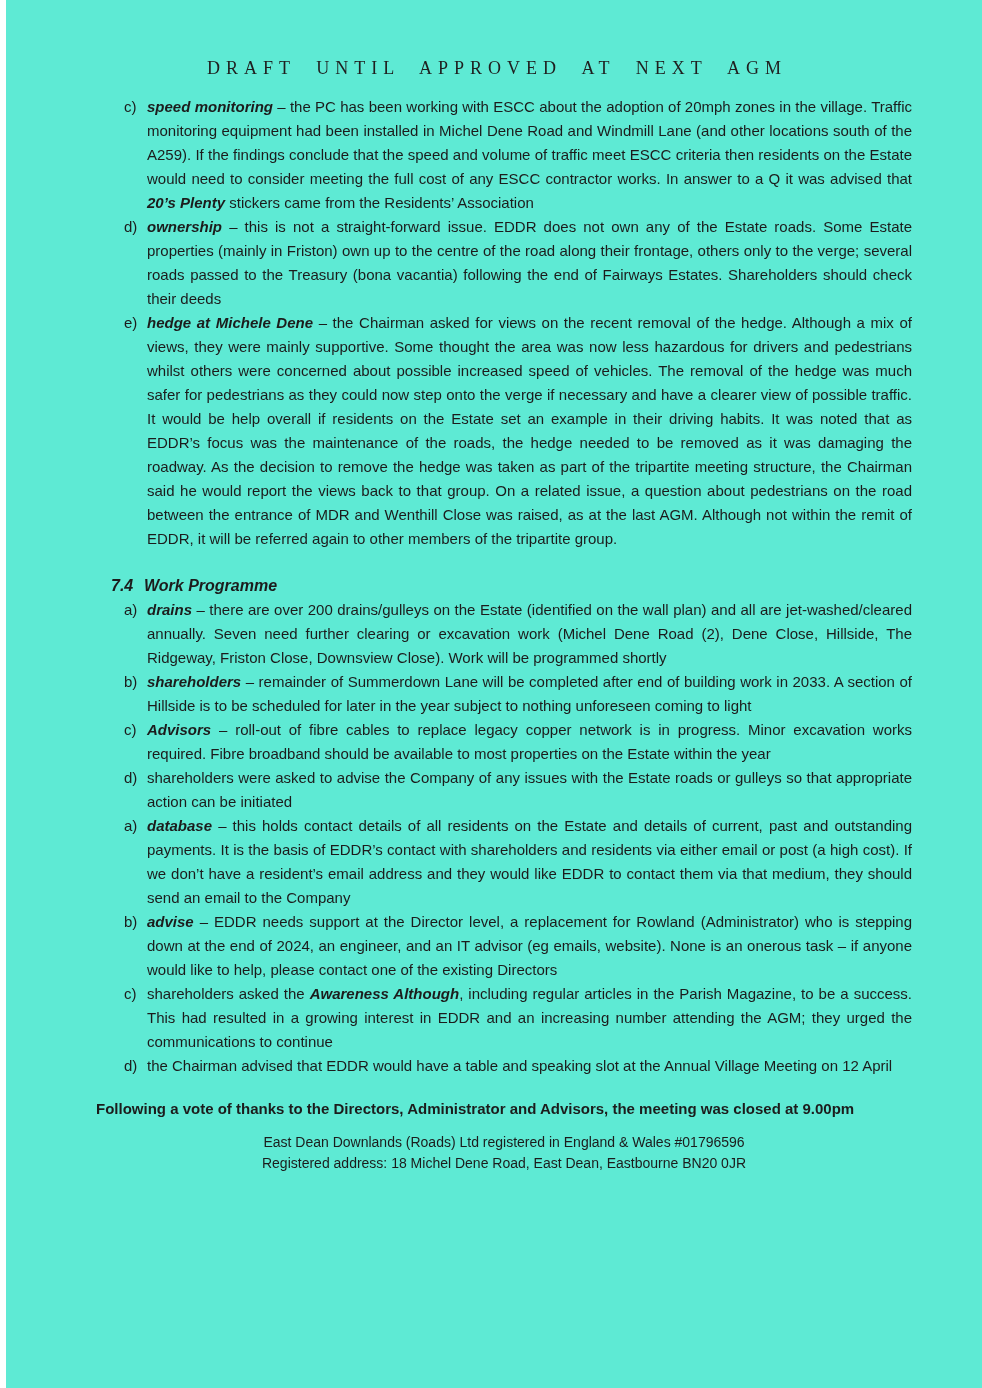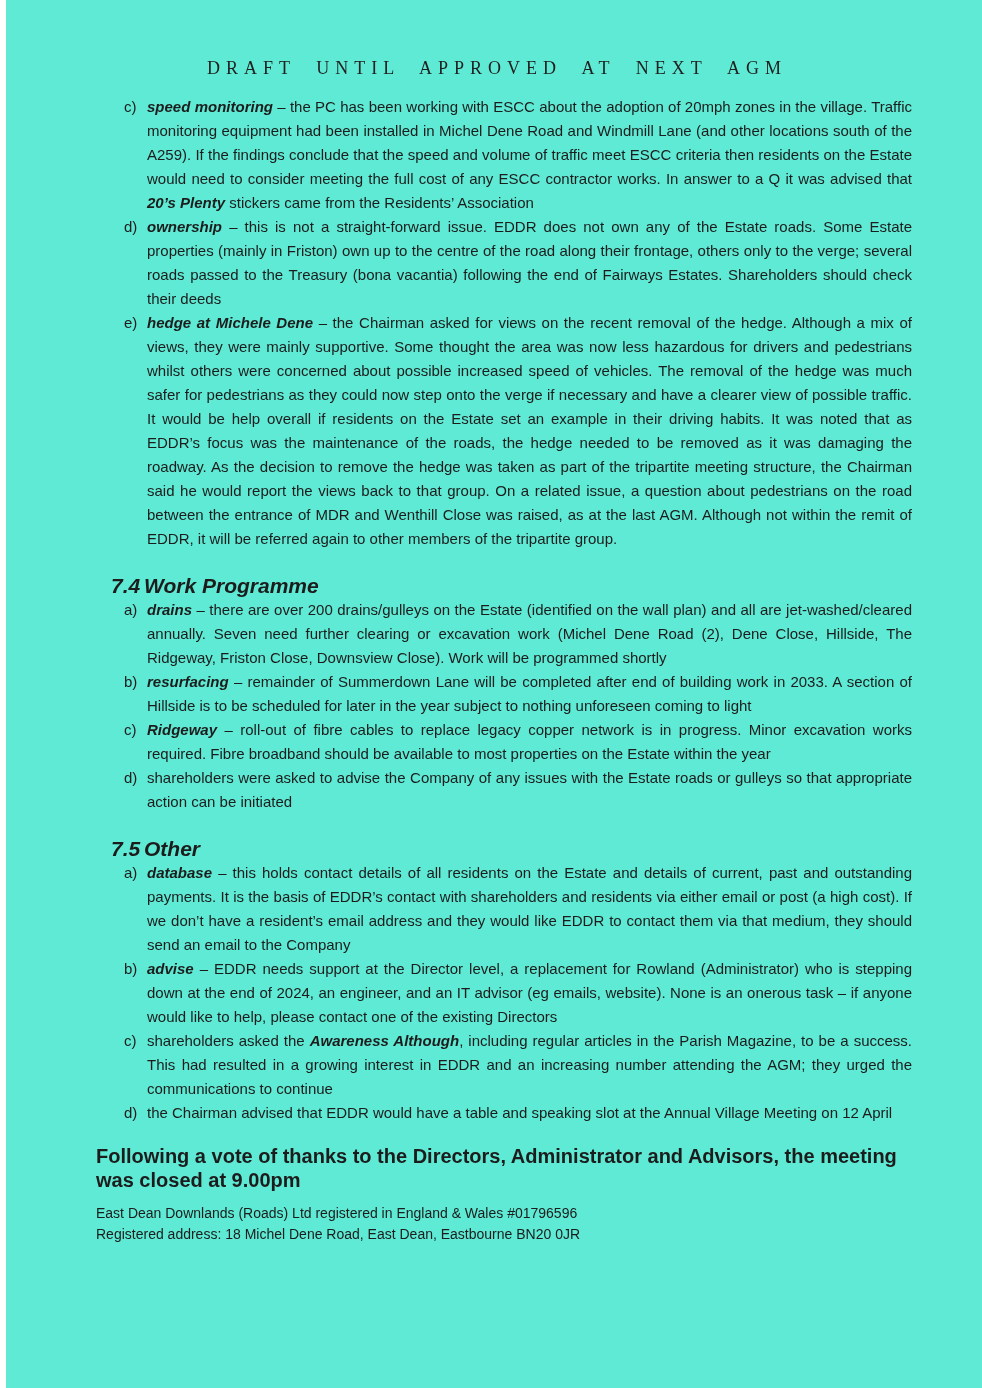--- a/index.html
+++ b/index.html
@@ -40,41 +40,41 @@
     text-align-last: left;
   }
   .list-item .marker {
     position: absolute;
     left: 28px;
     top: 0;
   }
   .it { font-style: italic; font-weight: bold; }
   .section-heading {
     margin-top: 23px;
-    font-size: 21px;
+    font-size: 16px;
     line-height: 24px;
     font-weight: bold;
     font-style: italic;
     padding-left: 15px;
   }
   .section-heading .num {
     display: inline-block;
     width: 33px;
     font-style: italic;
   }
   .closing {
     margin-top: 19px;
-    font-size: 20px;
+    font-size: 15px;
     line-height: 24px;
     font-weight: bold;
     text-align: left;
   }
   .doc-footer {
     margin-top: 11px;
-    text-align: left;
+    text-align: center;
     font-size: 14px;
     line-height: 21px;
     color: #1c1c1c;
   }
 </style>
 </head>
 <body>
 
 <div class="page">
 
@@ -84,25 +84,24 @@
 
     <div>
         <div class="list">
           <div class="list-item"><span class="marker">c)</span><span class="it">speed monitoring</span><span> – the PC has been working with ESCC about the adoption of 20mph zones in the village. Traffic monitoring equipment had been installed in Michel Dene Road and Windmill Lane (and other locations south of the A259). If the findings conclude that the speed and volume of traffic meet ESCC criteria then residents on the Estate would need to consider meeting the full cost of any ESCC contractor works. In answer to a Q it was advised that </span><span class="it">20’s Plenty</span><span> stickers came from the Residents’ Association</span></div>
           <div class="list-item"><span class="marker">d)</span><span class="it">ownership</span><span> – this is not a straight-forward issue. EDDR does not own any of the Estate roads. Some Estate properties (mainly in Friston) own up to the centre of the road along their frontage, others only to the verge; several roads passed to the Treasury (bona vacantia) following the end of Fairways Estates. Shareholders should check their deeds</span></div>
           <div class="list-item"><span class="marker">e)</span><span class="it">hedge at Michele Dene</span><span> – the Chairman asked for views on the recent removal of the hedge. Although a mix of views, they were mainly supportive. Some thought the area was now less hazardous for drivers and pedestrians whilst others were concerned about possible increased speed of vehicles. The removal of the hedge was much safer for pedestrians as they could now step onto the verge if necessary and have a clearer view of possible traffic. It would be help overall if residents on the Estate set an example in their driving habits. It was noted that as EDDR’s focus was the maintenance of the roads, the hedge needed to be removed as it was damaging the roadway. As the decision to remove the hedge was taken as part of the tripartite meeting structure, the Chairman said he would report the views back to that group. On a related issue, a question about pedestrians on the road between the entrance of MDR and Wenthill Close was raised, as at the last AGM. Although not within the remit of EDDR, it will be referred again to other members of the tripartite group.</span></div>
         </div>
         <div class="section-heading"><span class="num">7.4</span><span>Work Programme</span></div>
         <div class="list">
           <div class="list-item"><span class="marker">a)</span><span class="it">drains</span><span> – there are over 200 drains/gulleys on the Estate (identified on the wall plan) and all are jet-washed/cleared annually. Seven need further clearing or excavation work (Michel Dene Road (2), Dene Close, Hillside, The Ridgeway, Friston Close, Downsview Close). Work will be programmed shortly</span></div>
-          <div class="list-item"><span class="marker">b)</span><span class="it">resurfacing</span><span> – remainder of Summerdown Lane will be completed after end of building work in 2033. A section of Hillside is to be scheduled for later in the year subject to nothing unforeseen coming to light</span></div>
-          <div class="list-item"><span class="marker">c)</span><span class="it">Ridgeway</span><span> – roll-out of fibre cables to replace legacy copper network is in progress. Minor excavation works required. Fibre broadband should be available to most properties on the Estate within the year</span></div>
+          <div class="list-item"><span class="marker">b)</span><span class="it">shareholders</span><span> – remainder of Summerdown Lane will be completed after end of building work in 2033. A section of Hillside is to be scheduled for later in the year subject to nothing unforeseen coming to light</span></div>
+          <div class="list-item"><span class="marker">c)</span><span class="it">Advisors</span><span> – roll-out of fibre cables to replace legacy copper network is in progress. Minor excavation works required. Fibre broadband should be available to most properties on the Estate within the year</span></div>
           <div class="list-item"><span class="marker">d)</span><span>shareholders were asked to advise the Company of any issues with the Estate roads or gulleys so that appropriate action can be initiated</span></div>
         </div>
-        <div class="section-heading"><span class="num">7.5</span><span>Other</span></div>
         <div class="list">
           <div class="list-item"><span class="marker">a)</span><span class="it">database</span><span> – this holds contact details of all residents on the Estate and details of current, past and outstanding payments. It is the basis of EDDR’s contact with shareholders and residents via either email or post (a high cost). If we don’t have a resident’s email address and they would like EDDR to contact them via that medium, they should send an email to the Company</span></div>
           <div class="list-item"><span class="marker">b)</span><span class="it">advise</span><span> – EDDR needs support at the Director level, a replacement for Rowland (Administrator) who is stepping down at the end of 2024, an engineer, and an IT advisor (eg emails, website). None is an onerous task – if anyone would like to help, please contact one of the existing Directors</span></div>
           <div class="list-item"><span class="marker">c)</span><span>shareholders asked the </span><span class="it">Awareness Although</span><span>, including regular articles in the Parish Magazine, to be a success. This had resulted in a growing interest in EDDR and an increasing number attending the AGM; they urged the communications to continue</span></div>
           <div class="list-item"><span class="marker">d)</span><span>the Chairman advised that EDDR would have a table and speaking slot at the Annual Village Meeting on 12 April</span></div>
         </div>
       </div>
 
     <div class="closing">Following a vote of thanks to the Directors, Administrator and Advisors, the meeting was closed at 9.00pm</div>
 

